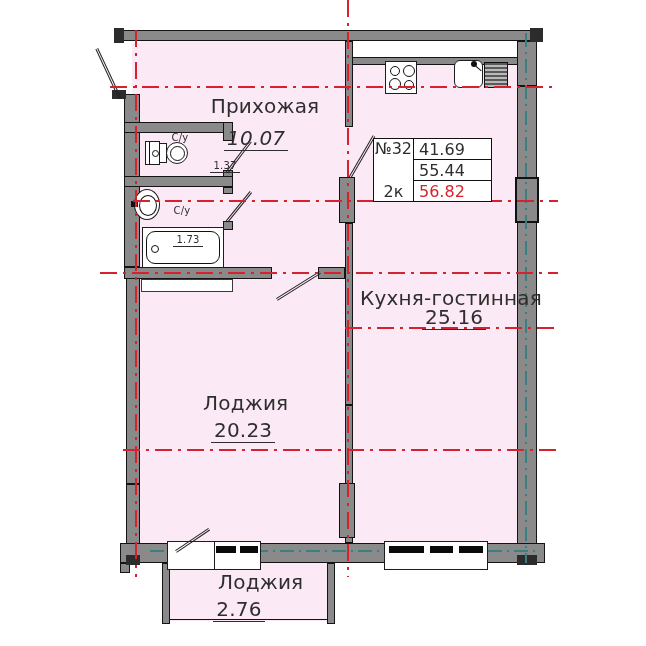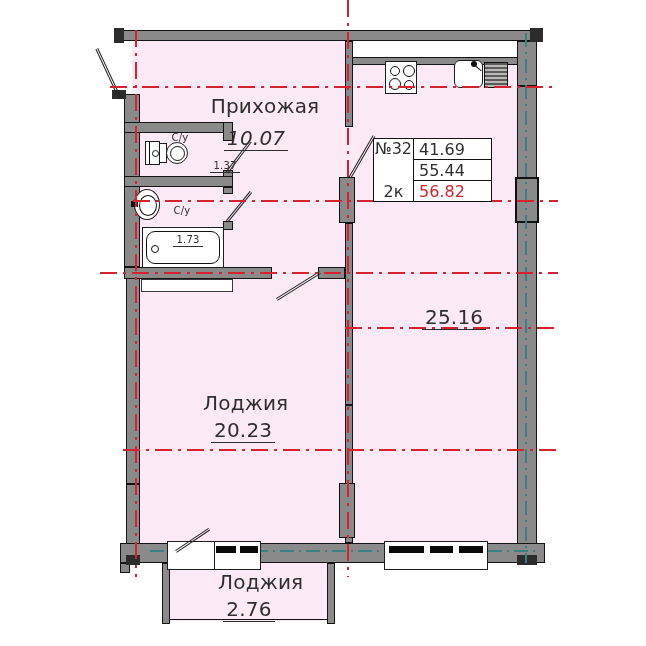--- a/index.html
+++ b/index.html
@@ -162,31 +162,34 @@
     <span class="num">1.37</span>
   </div>
 
   <div class="abs lbl sm z7" style="left:162px;top:205px;width:40px;">
     <span>С/у</span>
   </div>
   <div class="abs lbl sm z7" style="left:166px;top:234px;width:44px;">
     <span class="num">1.73</span>
   </div>
 
+  <div class="abs lbl z7" style="left:360px;top:287px;width:155px;">
+    <span>Кухня-гостинная</span>
+  </div>
   <div class="abs lbl z7" style="left:422px;top:306px;width:52px;">
     <span class="num">25.16</span>
   </div>
 
   <div class="abs lbl z7" style="left:203px;top:392px;width:70px;">
     <span>Лоджия</span>
   </div>
   <div class="abs lbl z7" style="left:211px;top:419px;width:52px;">
     <span class="num">20.23</span>
   </div>
 
   <div class="abs lbl z7" style="left:202px;top:571px;width:70px;margin-left:16px;">
     <span>Лоджия</span>
   </div>
-  <div class="abs lbl z7" style="left:223px;top:598px;width:52px;">
+  <div class="abs lbl z7" style="left:213px;top:598px;width:52px;">
     <span class="num">2.76</span>
   </div>
 
 </div>
 
 </body></html>

